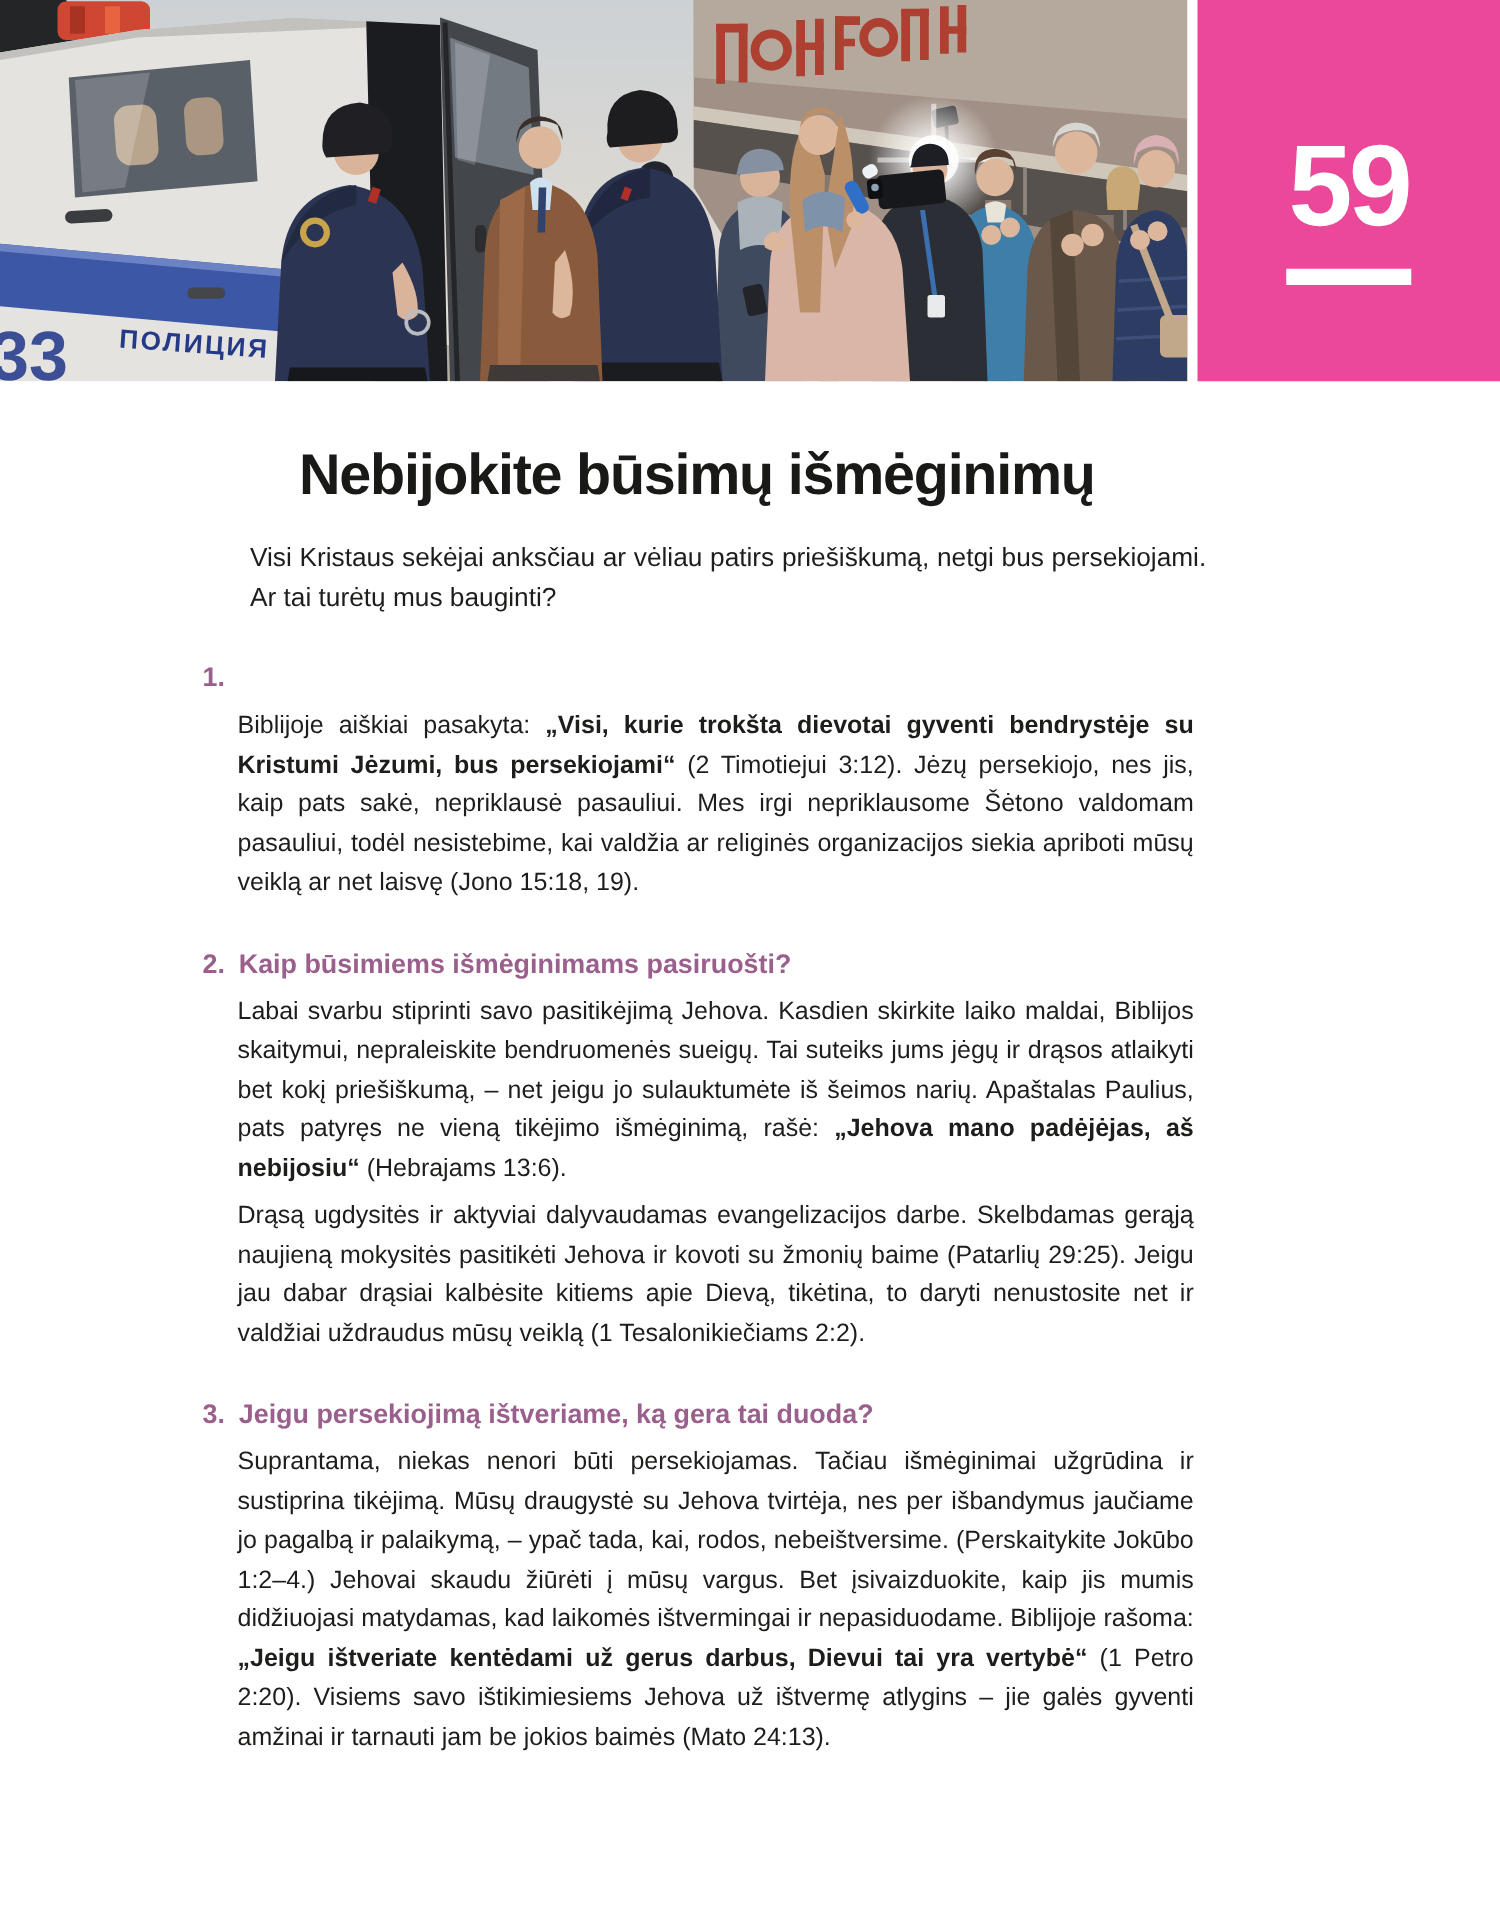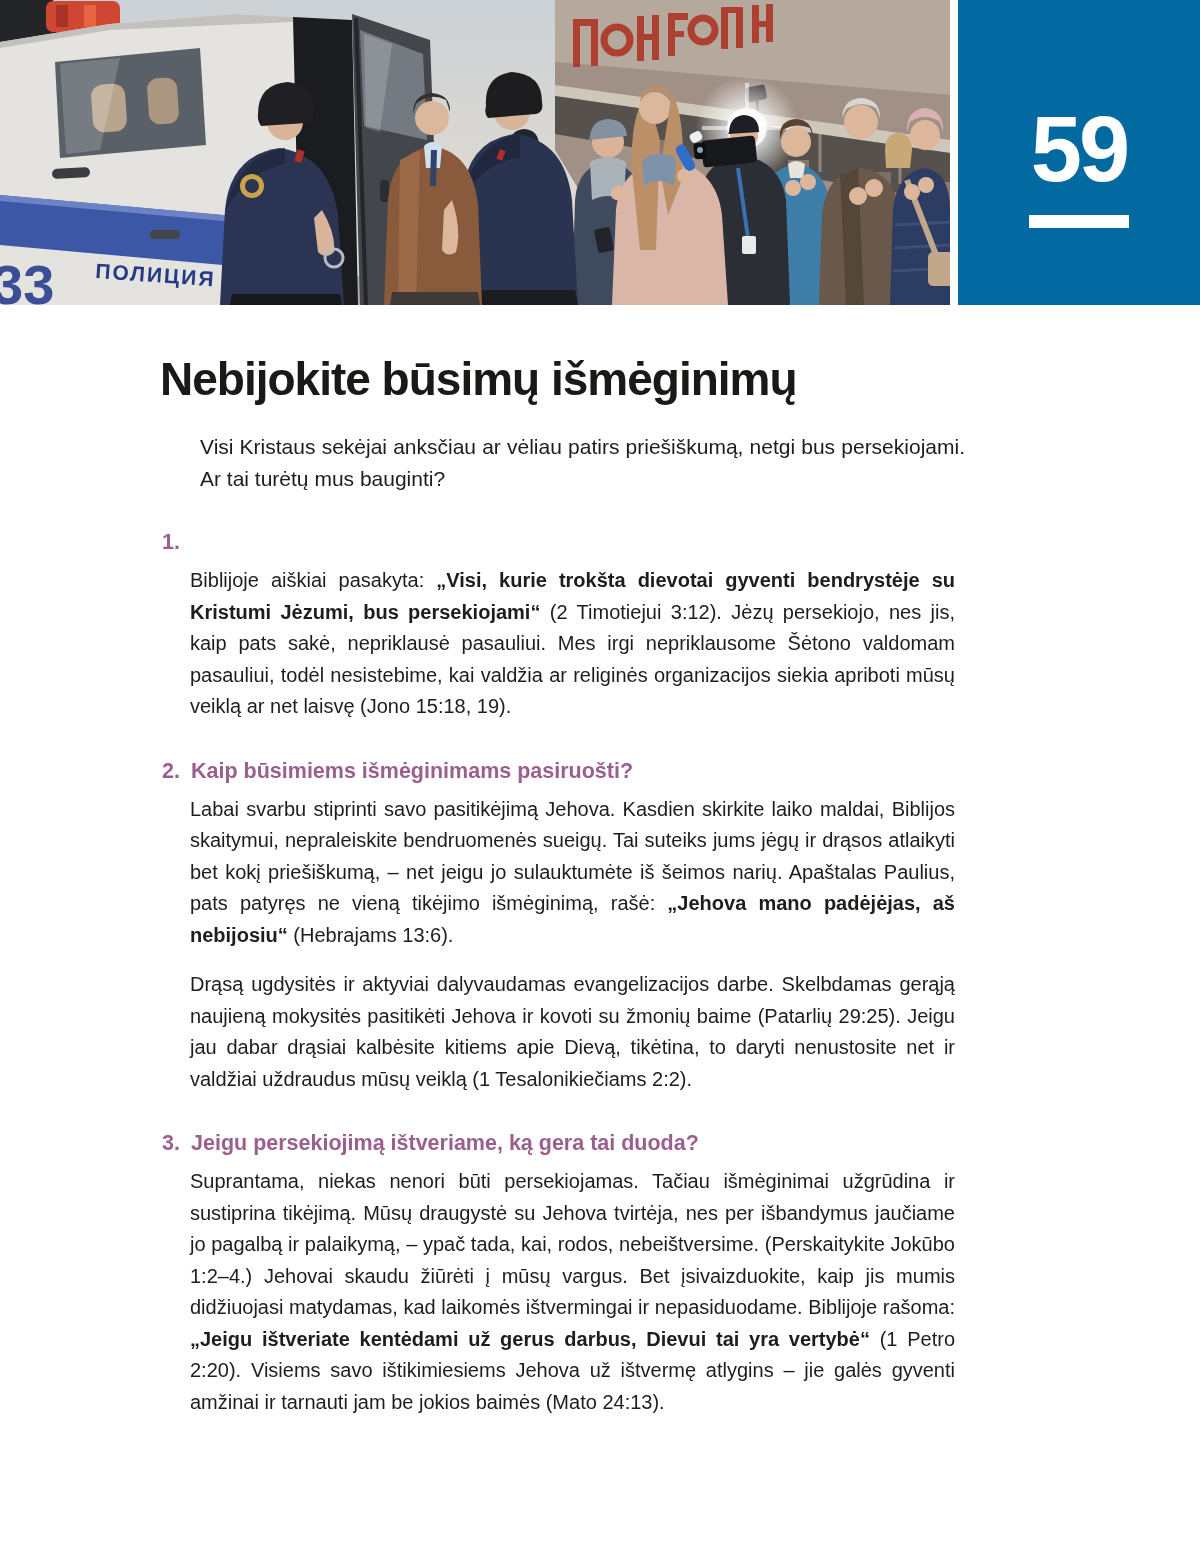--- a/index.html
+++ b/index.html
@@ -4,26 +4,26 @@
 <style>
   html,body{margin:0;padding:0;background:#ffffff;}
   body{width:1200px;height:1543px;position:relative;font-family:"Liberation Sans",sans-serif;color:#1d1d1b;}
   .hero{display:flex;width:1200px;height:305px;}
   .hero-photo{width:950px;height:305px;overflow:hidden;flex:0 0 auto;}
   .hero-gap{width:8px;flex:0 0 auto;background:#ffffff;}
   .num-block{flex:1;height:305px;display:flex;flex-direction:column;align-items:center;justify-content:center;}
   .num{font-size:92px;font-weight:700;color:#ffffff;letter-spacing:-3px;line-height:1;margin-top:26px;}
   .num-bar{width:100px;height:13px;background:#ffffff;margin-top:20px;}
   .content{margin-left:160px;width:795px;}
-  h1.title{font-size:46px;font-weight:700;letter-spacing:-1px;color:#191917;margin:50px 0 0 0;line-height:1.05;}
+  h1.title{font-size:46px;font-weight:700;letter-spacing:-1px;color:#191917;margin:50px 0 0 0;line-height:1.05;text-align:center;}
   .intro{margin:28px 0 0 40px;width:765px;font-size:21px;line-height:31.5px;text-align:justify;}
   .q-head{display:flex;margin:34px 0 0 2px;font-size:21.5px;font-weight:700;line-height:29px;}
   .q-num{width:29px;flex:0 0 auto;}
   .para{margin:8px 0 0 30px;width:765px;font-size:20px;line-height:31.5px;text-align:justify;}
-  .para + .para{margin-top:18px;}
+  .para + .para{margin-top:6px;}
   .para .b{font-weight:700;}
   svg{display:block;}
 </style>
 </head>
 <body>
 
 <div class="hero">
   <div class="hero-photo">
     <svg width="950" height="305" viewBox="0 0 950 305">
       <defs>
@@ -229,21 +229,21 @@
         <circle cx="252" cy="186" r="12" fill="#c9a44a"></circle>
         <circle cx="252" cy="186" r="7" fill="#2b3452"></circle>
         <rect x="296" y="150" width="7" height="12" fill="#b03028" transform="rotate(18 299 156)"></rect>
         <path d="M322,210 Q336,234 334,252 Q326,260 318,252 L314,218 Z" fill="#d9b49a"></path>
         <circle cx="334" cy="258" r="9" fill="none" stroke="#b9bcc0" stroke-width="3"></circle>
         <path d="M232,294 L340,294 L342,305 L230,305 Z" fill="#17181c"></path>
       </g>
     </svg>
   </div>
   <div class="hero-gap"></div>
-  <div class="num-block" style="background:#0369a1;">
+  <div class="num-block" style="background:#ec4899;">
     <div class="num">59</div>
     <div class="num-bar"></div>
   </div>
 </div>
 
 <div class="content">
   <h1 class="title">Nebijokite būsimų išmėginimų</h1>
 
   <p class="intro">Visi Kristaus sekėjai anksčiau ar vėliau patirs priešiškumą, netgi bus persekiojami. Ar tai turėtų mus bauginti?</p>
 

